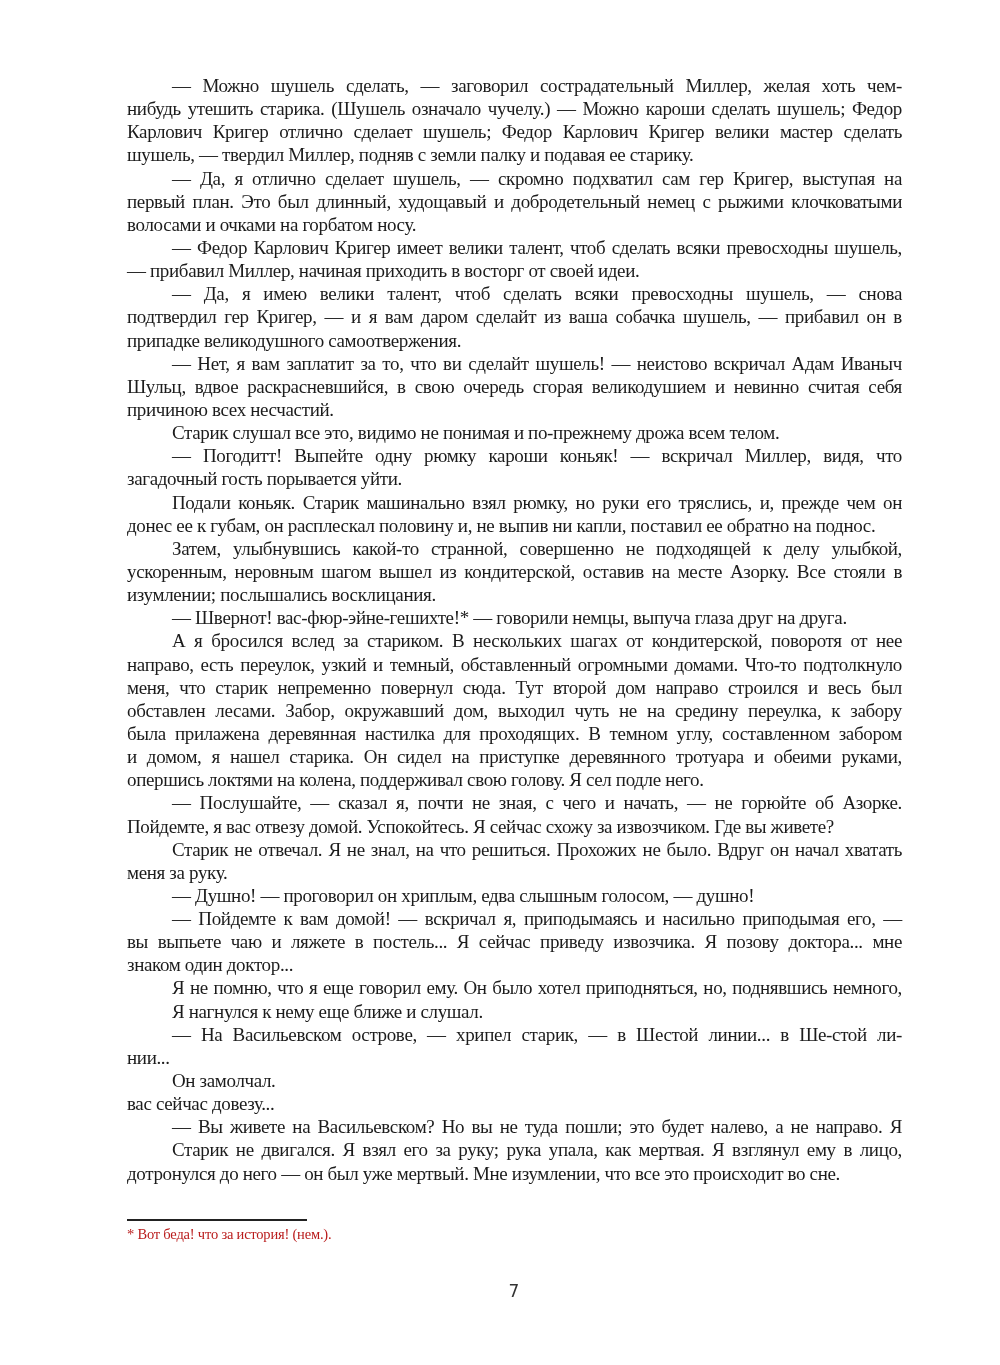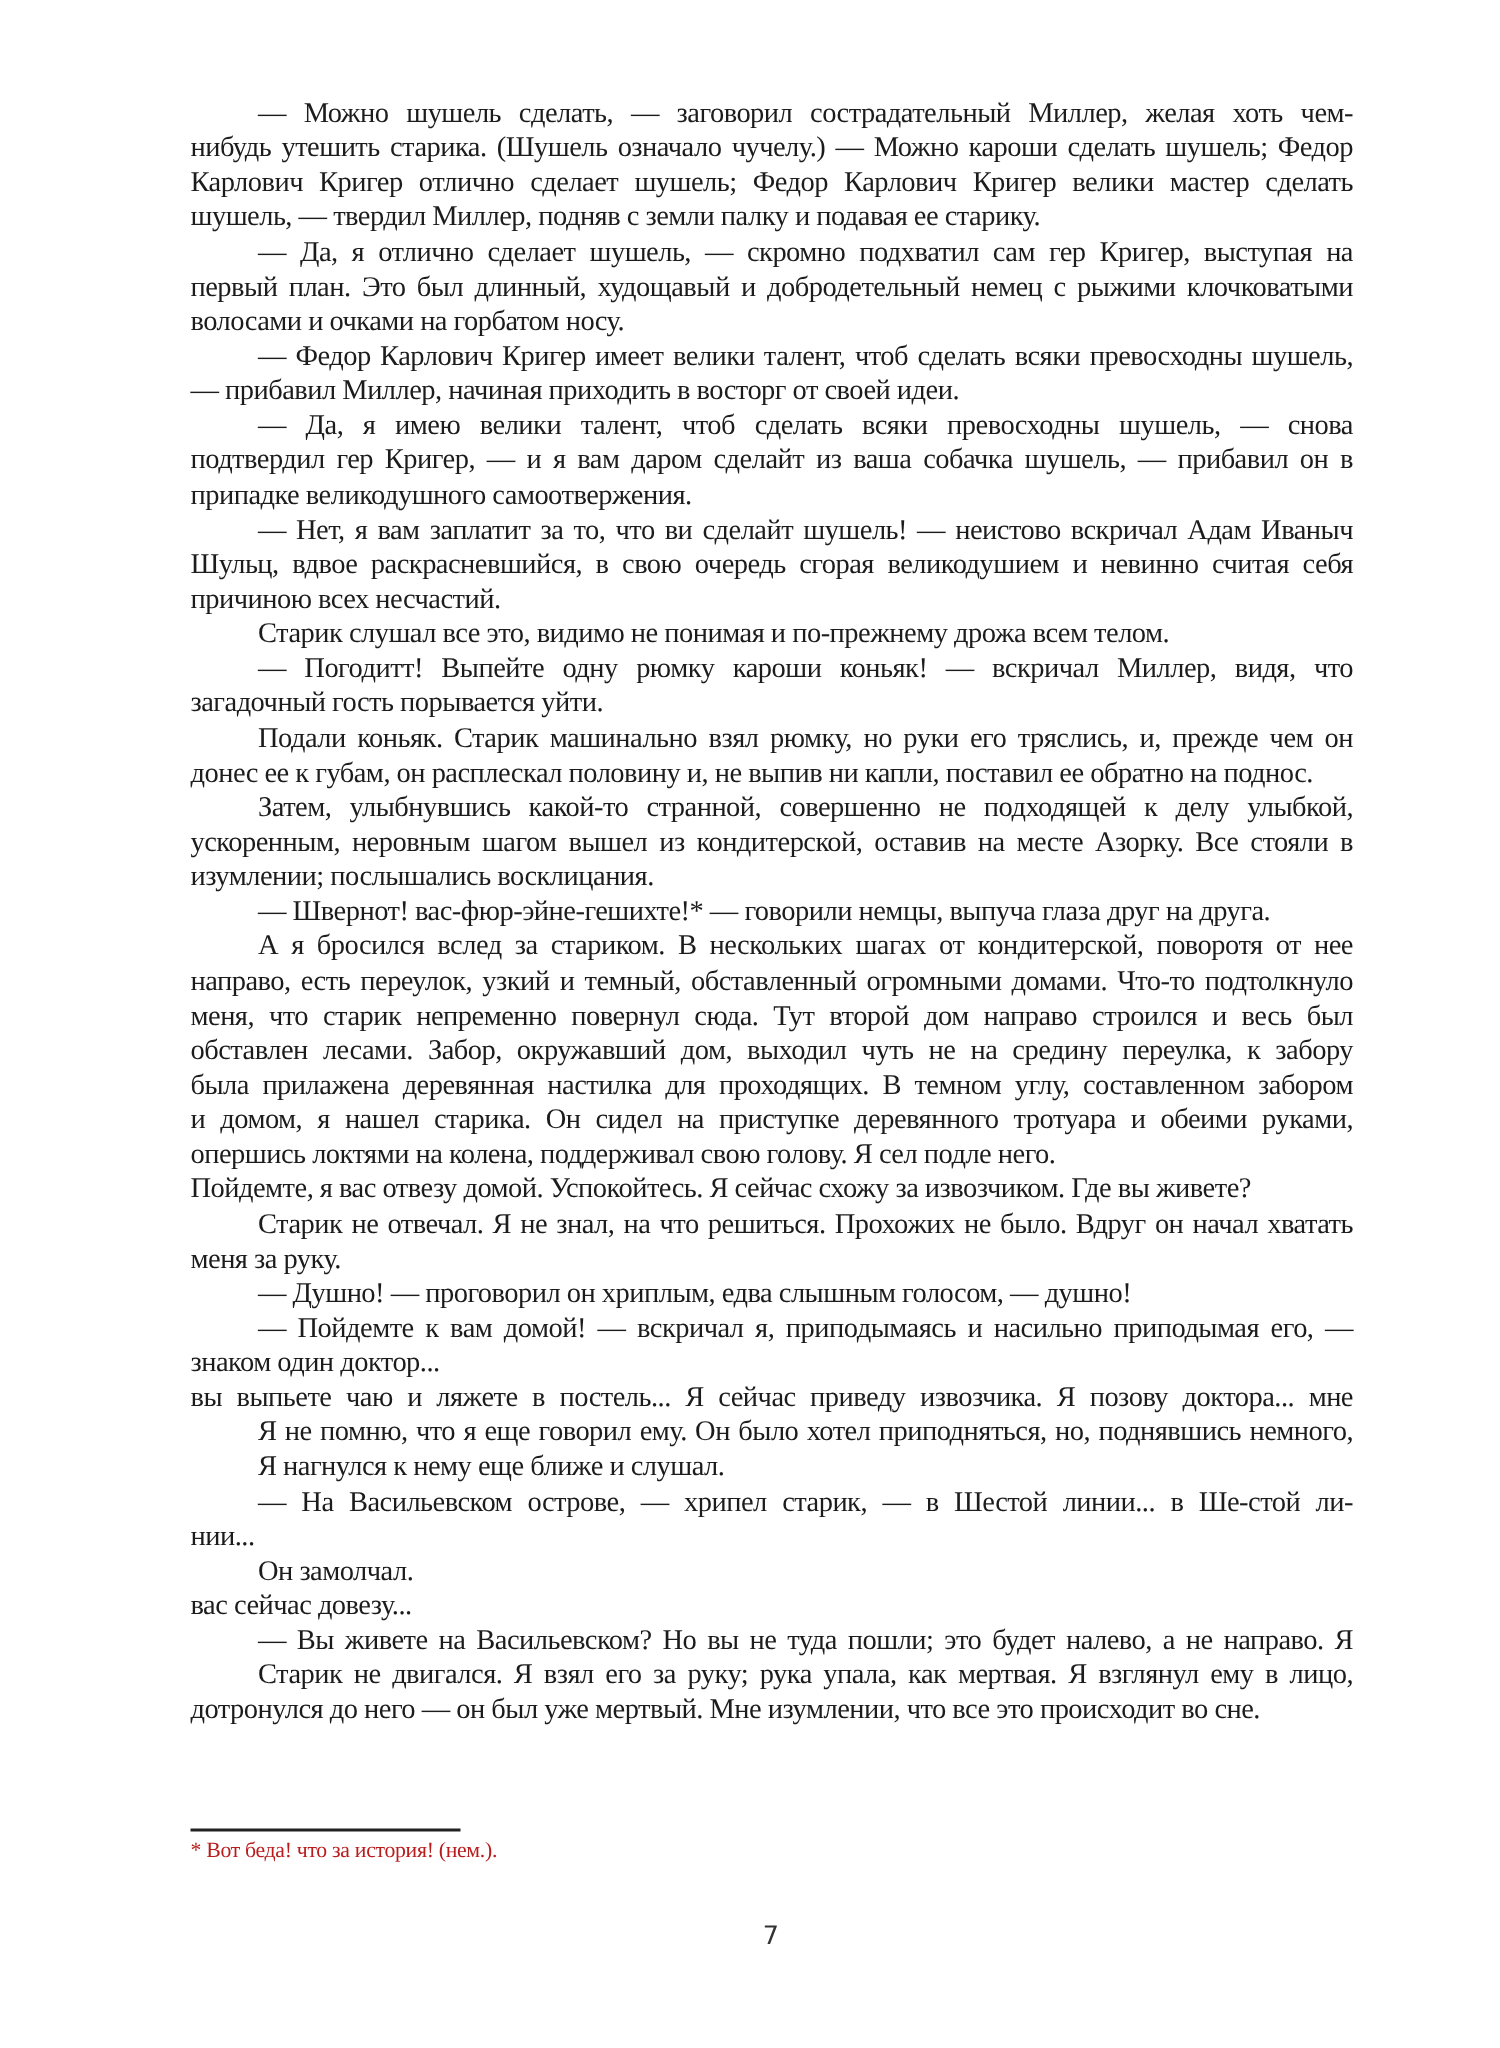--- a/index.html
+++ b/index.html
@@ -1,18 +1,18 @@
 <!DOCTYPE html>
 <html><head>
 <meta charset="utf-8">
 <style>
   html, body { margin: 0; padding: 0; background: #ffffff; }
   body { width: 1000px; height: 1365px; position: relative; overflow: hidden; }
   .page {
-    position: absolute; left: 127px; top: 64px; width: 775px;
+    position: absolute; left: 127px; top: 74px; width: 775px;
     font-family: "Liberation Serif", "DejaVu Serif", serif;
     font-size: 19px; color: #1c1c1c;
   }
   .line {
     display: block; height: 23.15px; line-height: 23.15px;
     white-space: nowrap; text-align: justify; text-align-last: justify;
     letter-spacing: -0.35px; transform-origin: left center;
   }
   .line.last { text-align-last: left; }
   .line.indent { padding-left: 45px; }
@@ -81,33 +81,34 @@
     <div>
       <span class="line indent">А я бросился вслед за стариком. В нескольких шагах от кондитерской, поворотя от нее</span>
       <span class="line">направо, есть переулок, узкий и темный, обставленный огромными домами. Что-то подтолкнуло</span>
       <span class="line">меня, что старик непременно повернул сюда. Тут второй дом направо строился и весь был</span>
       <span class="line">обставлен лесами. Забор, окружавший дом, выходил чуть не на средину переулка, к забору</span>
       <span class="line">была прилажена деревянная настилка для проходящих. В темном углу, составленном забором</span>
       <span class="line">и домом, я нашел старика. Он сидел на приступке деревянного тротуара и обеими руками,</span>
       <span class="line last">опершись локтями на колена, поддерживал свою голову. Я сел подле него.</span>
     </div>
     <div>
+      <span class="line indent">— Послушайте, — сказал я, почти не зная, с чего и начать, — не горюйте об Азорке.</span>
       <span class="line last">Пойдемте, я вас отвезу домой. Успокойтесь. Я сейчас схожу за извозчиком. Где вы живете?</span>
     </div>
     <div>
       <span class="line indent">Старик не отвечал. Я не знал, на что решиться. Прохожих не было. Вдруг он начал хватать</span>
       <span class="line last">меня за руку.</span>
     </div>
     <div>
       <span class="line indent last">— Душно! — проговорил он хриплым, едва слышным голосом, — душно!</span>
     </div>
     <div>
       <span class="line indent">— Пойдемте к вам домой! — вскричал я, приподымаясь и насильно приподымая его, —</span>
+      <span class="line">вы выпьете чаю и ляжете в постель... Я сейчас приведу извозчика. Я позову доктора... мне</span>
       <span class="line last">знаком один доктор...</span>
-      <span class="line">вы выпьете чаю и ляжете в постель... Я сейчас приведу извозчика. Я позову доктора... мне</span>
     </div>
     <div>
       <span class="line indent">Я не помню, что я еще говорил ему. Он было хотел приподняться, но, поднявшись немного,</span>
     </div>
     <div>
       <span class="line indent last">Я нагнулся к нему еще ближе и слушал.</span>
     </div>
     <div>
       <span class="line indent">— На Васильевском острове, — хрипел старик, — в Шестой линии... в Ше-стой ли-</span>
       <span class="line last">нии...</span>

